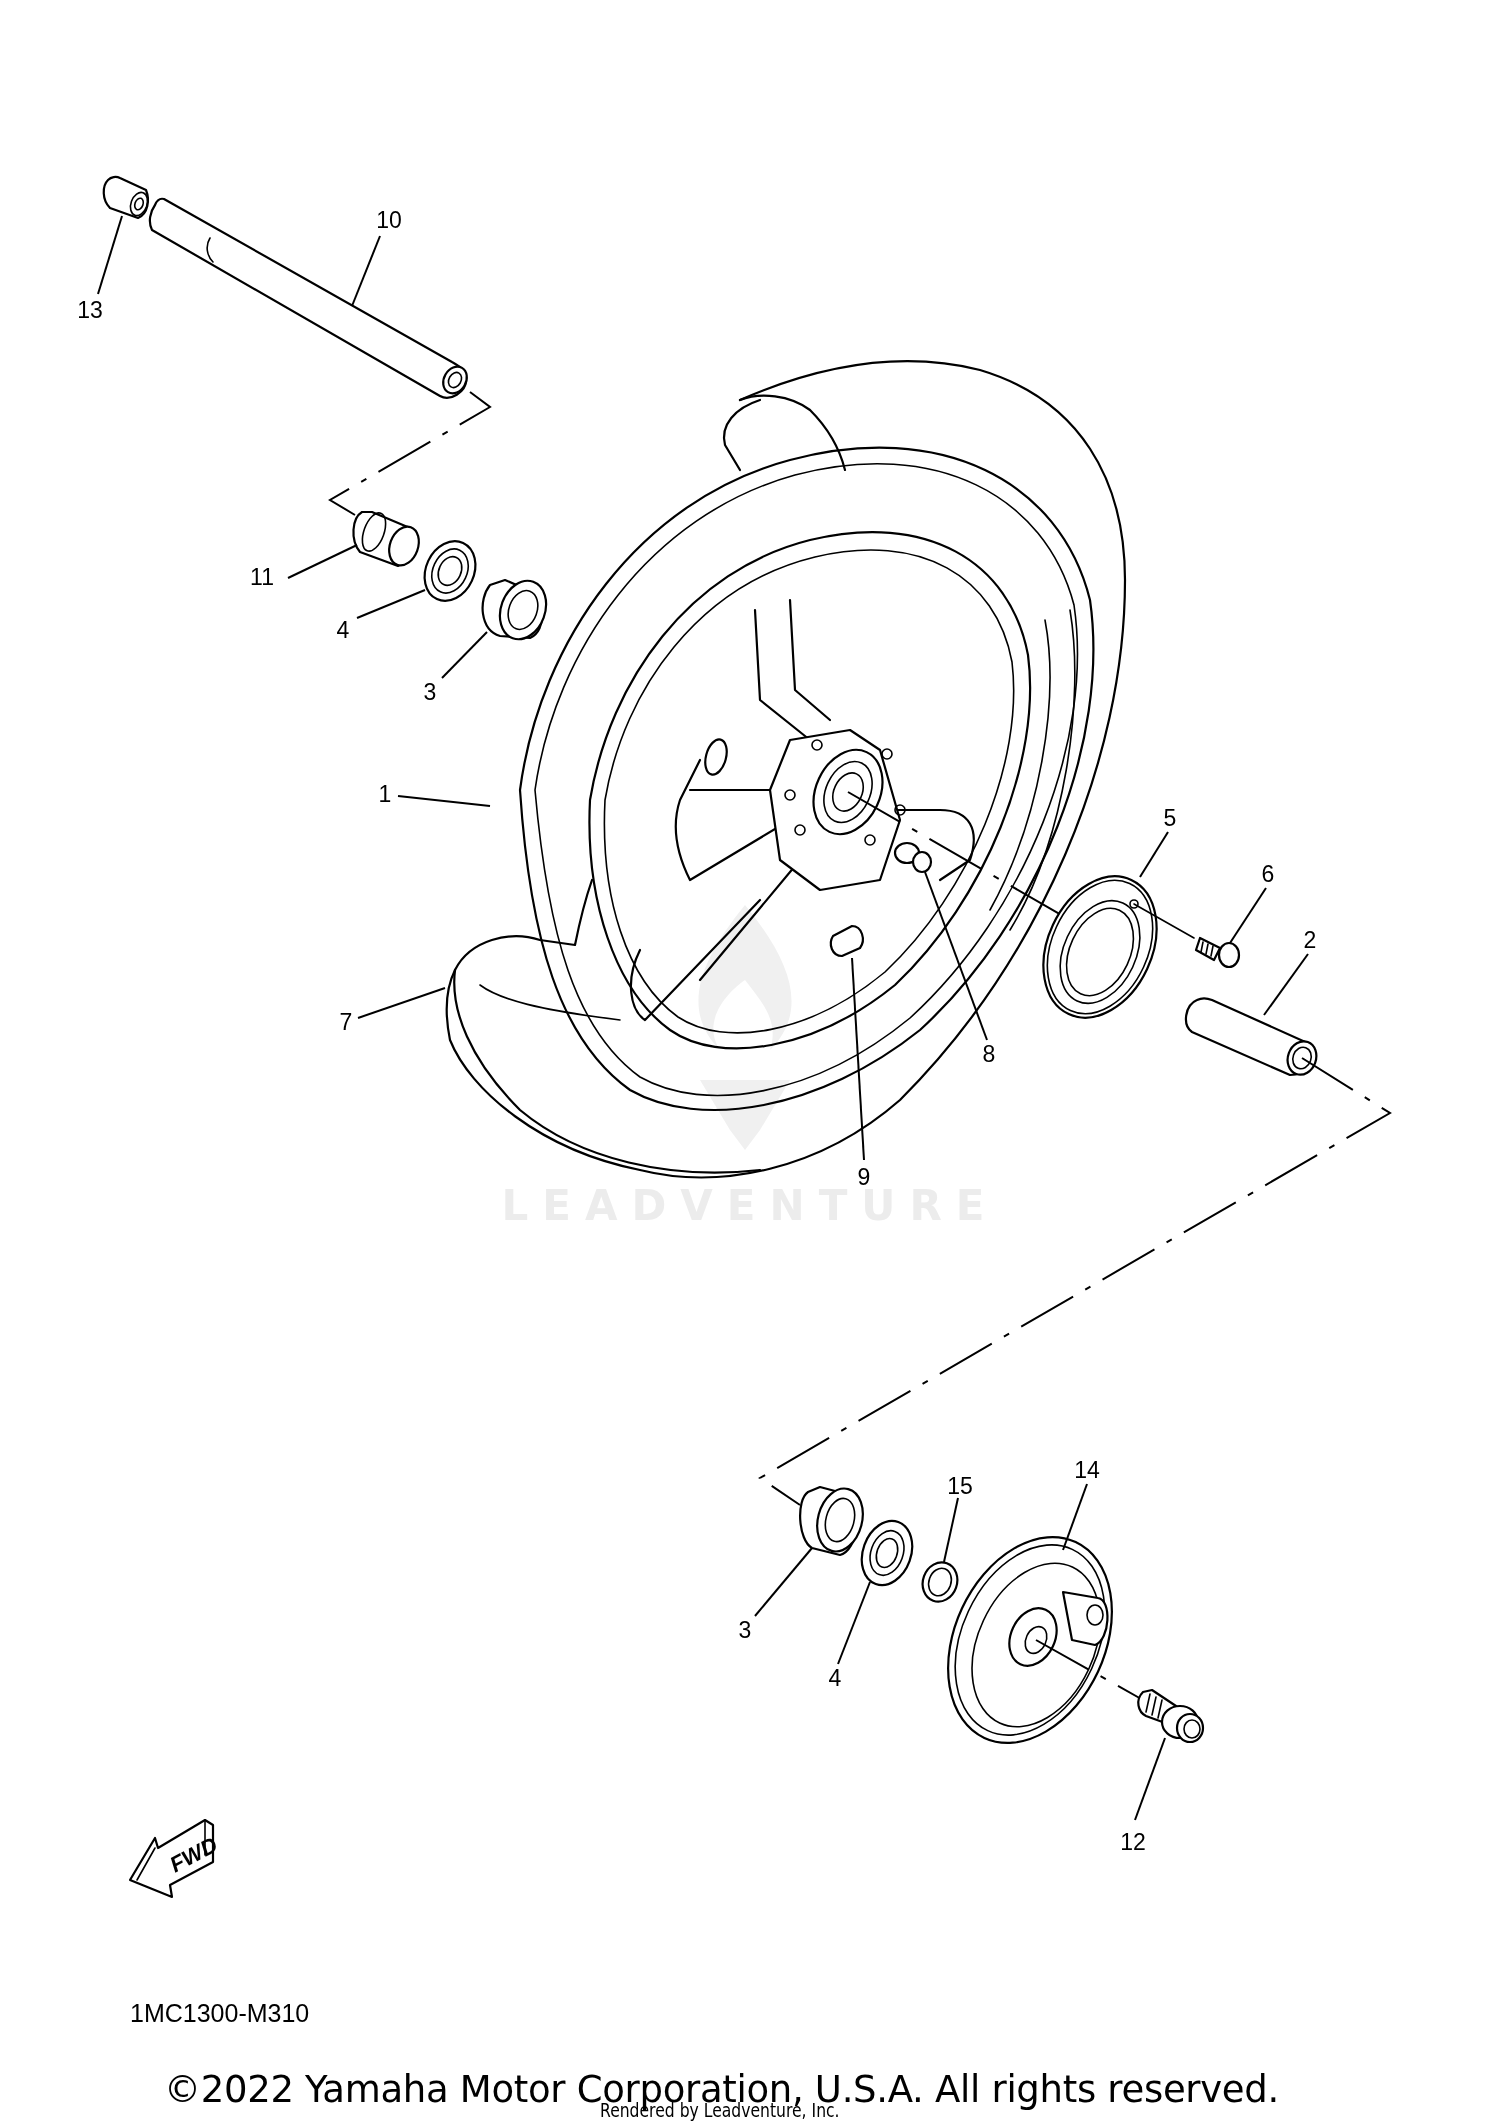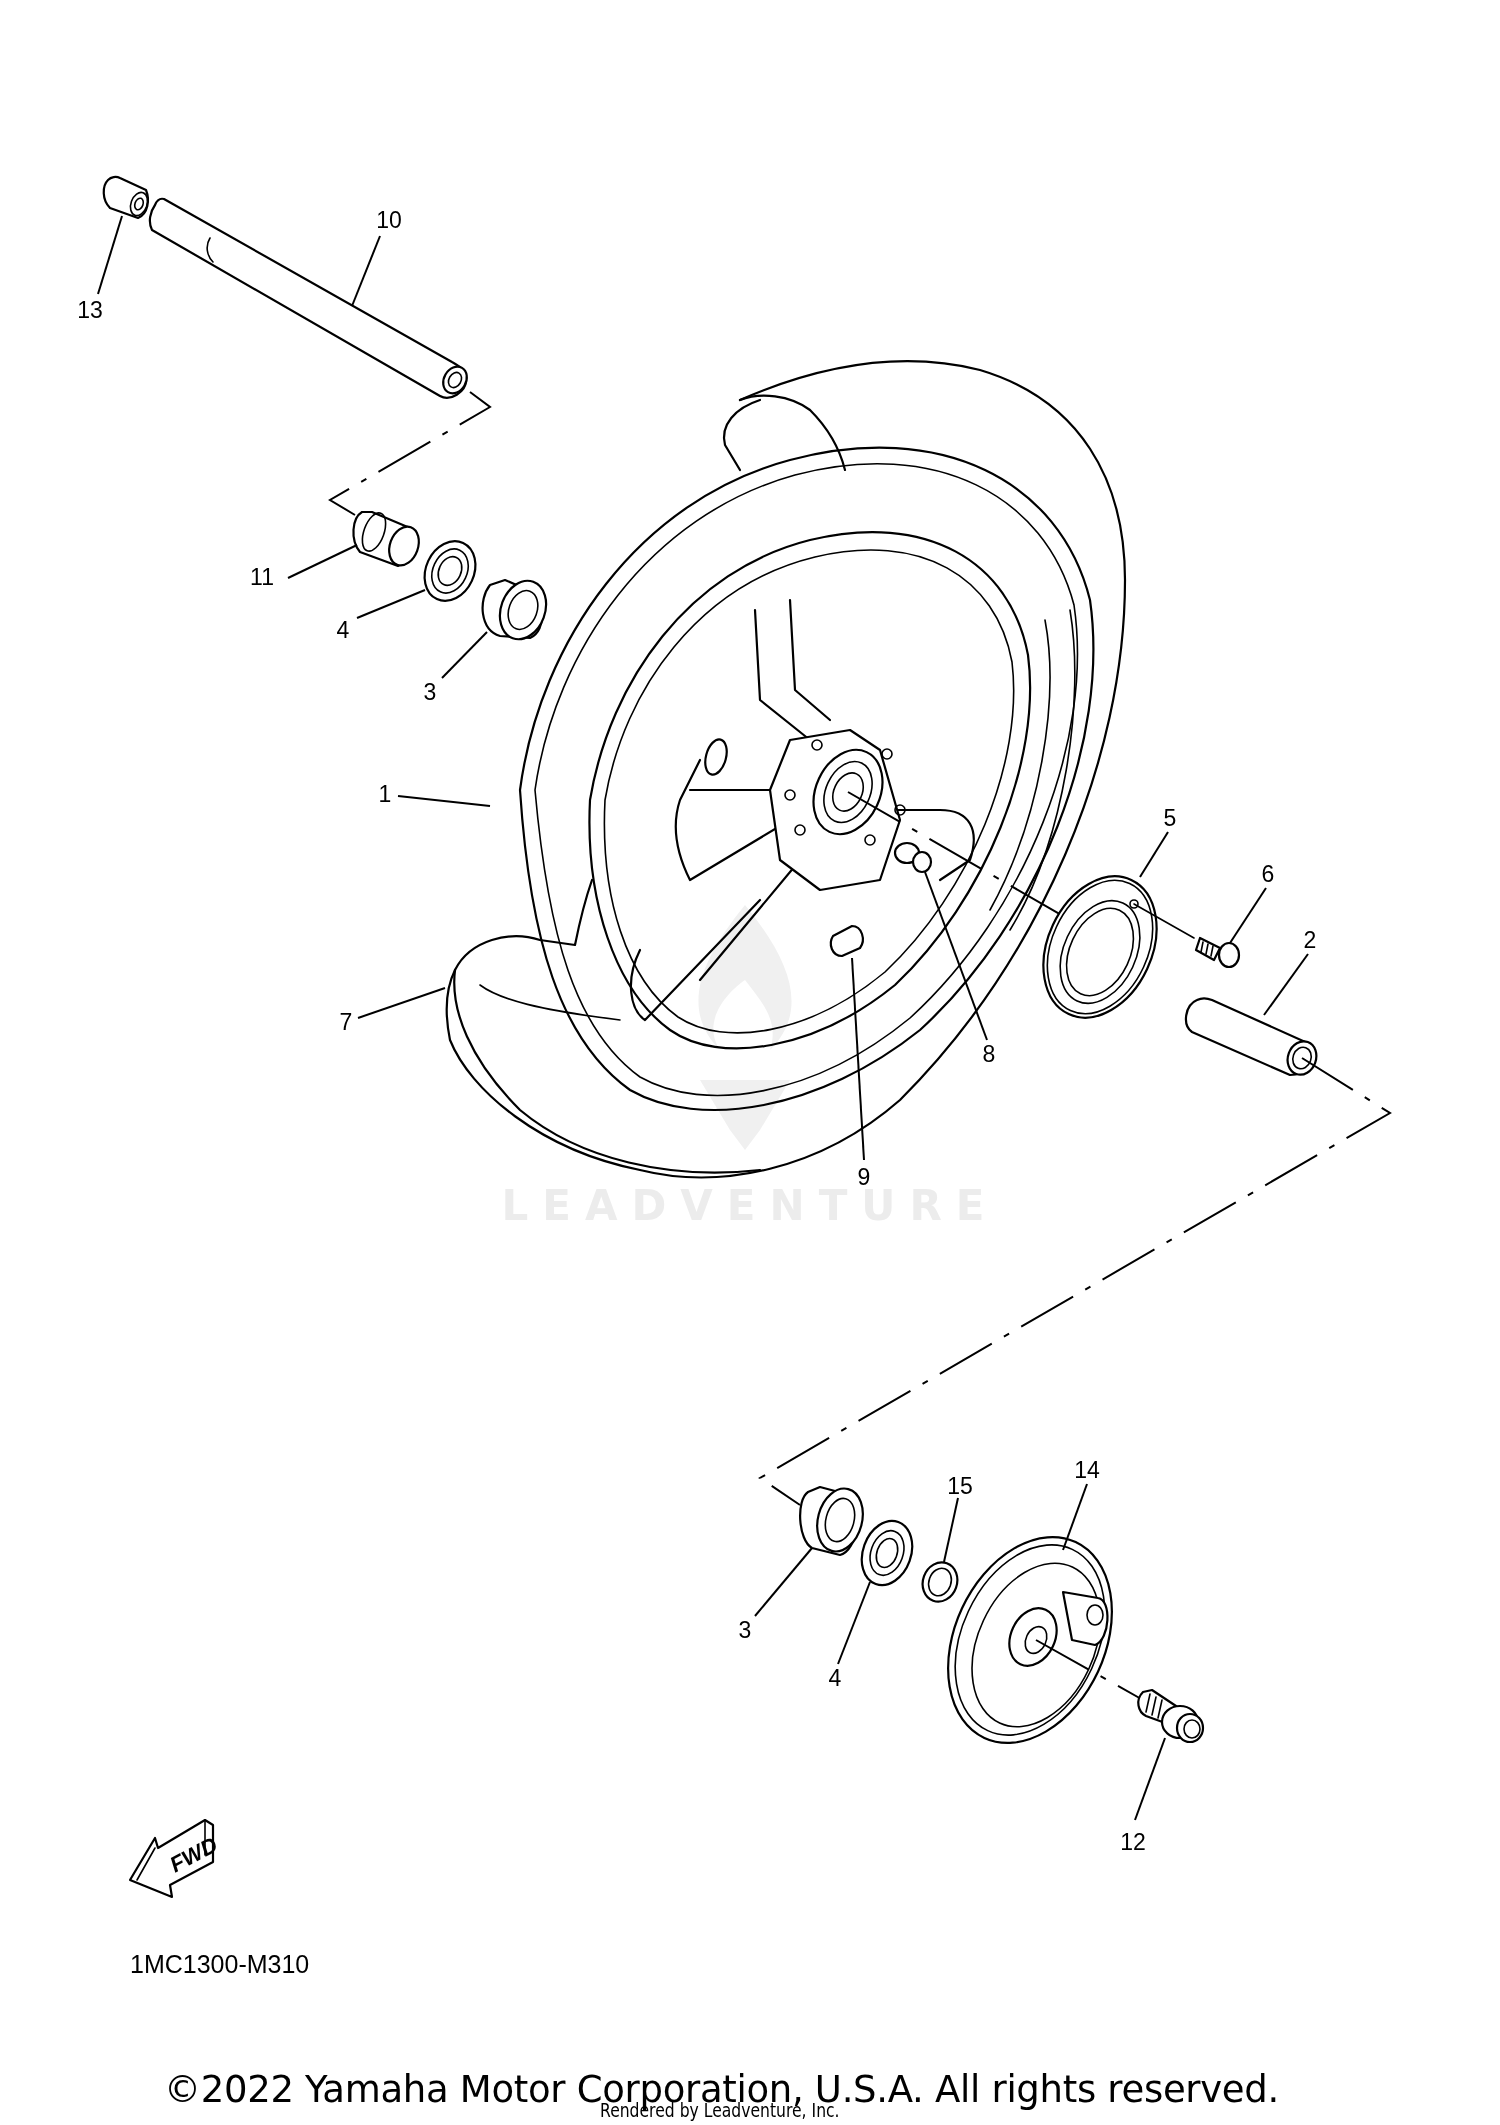--- a/index.html
+++ b/index.html
@@ -5,21 +5,21 @@
   html, body { margin: 0; padding: 0; background: #ffffff; }
   body { width: 1500px; height: 2125px; position: relative; overflow: hidden; font-family: "Liberation Sans", sans-serif; }
   #diagram { position: absolute; left: 0; top: 0; width: 1500px; height: 2125px; }
   .ln { fill: none; stroke: #000; stroke-width: 2.2; stroke-linecap: round; stroke-linejoin: round; }
   .thin { fill: none; stroke: #000; stroke-width: 1.6; stroke-linecap: round; }
   .part { fill: #fff; stroke: #000; stroke-width: 2.2; stroke-linejoin: round; }
   .dash { fill: none; stroke: #000; stroke-width: 2; stroke-dasharray: 60 14 6 14; }
   .leader { fill: none; stroke: #000; stroke-width: 2; }
   .callout { font-family: "Liberation Sans", sans-serif; font-size: 23px; fill: #000; text-anchor: middle; }
   .watermark-text { font-family: "DejaVu Sans", sans-serif; font-size: 42px; font-weight: bold; fill: #ececec; letter-spacing: 14px; text-anchor: middle; }
-  .code { position: absolute; left: 130px; top: 1950px; font-size: 25px; color: #000; font-family: "Liberation Sans", sans-serif; }
+  .code { position: absolute; left: 130px; top: 1999px; font-size: 25px; color: #000; font-family: "Liberation Sans", sans-serif; }
   .copyright { position: absolute; left: 164px; top: 2068px; font-family: "DejaVu Sans", sans-serif; font-size: 37px; font-weight: normal; color: #000; white-space: nowrap; letter-spacing: -0.3px; }
   .rendered { position: absolute; left: 600px; top: 2098px; font-family: "DejaVu Sans", sans-serif; font-size: 20px; color: #000; white-space: nowrap; transform: scaleX(0.78); transform-origin: left top; }
 </style>
 </head>
 <body>
 
 <svg id="diagram" viewBox="0 0 1500 2125" xmlns="http://www.w3.org/2000/svg">
 
   <g>
     <path d="M745 905 C700 960 680 1010 720 1050 C700 1020 730 990 745 980 C760 1000 780 1020 770 1050 C810 1010 790 960 745 905 Z" fill="#f0f0f0" stroke="none"></path>

